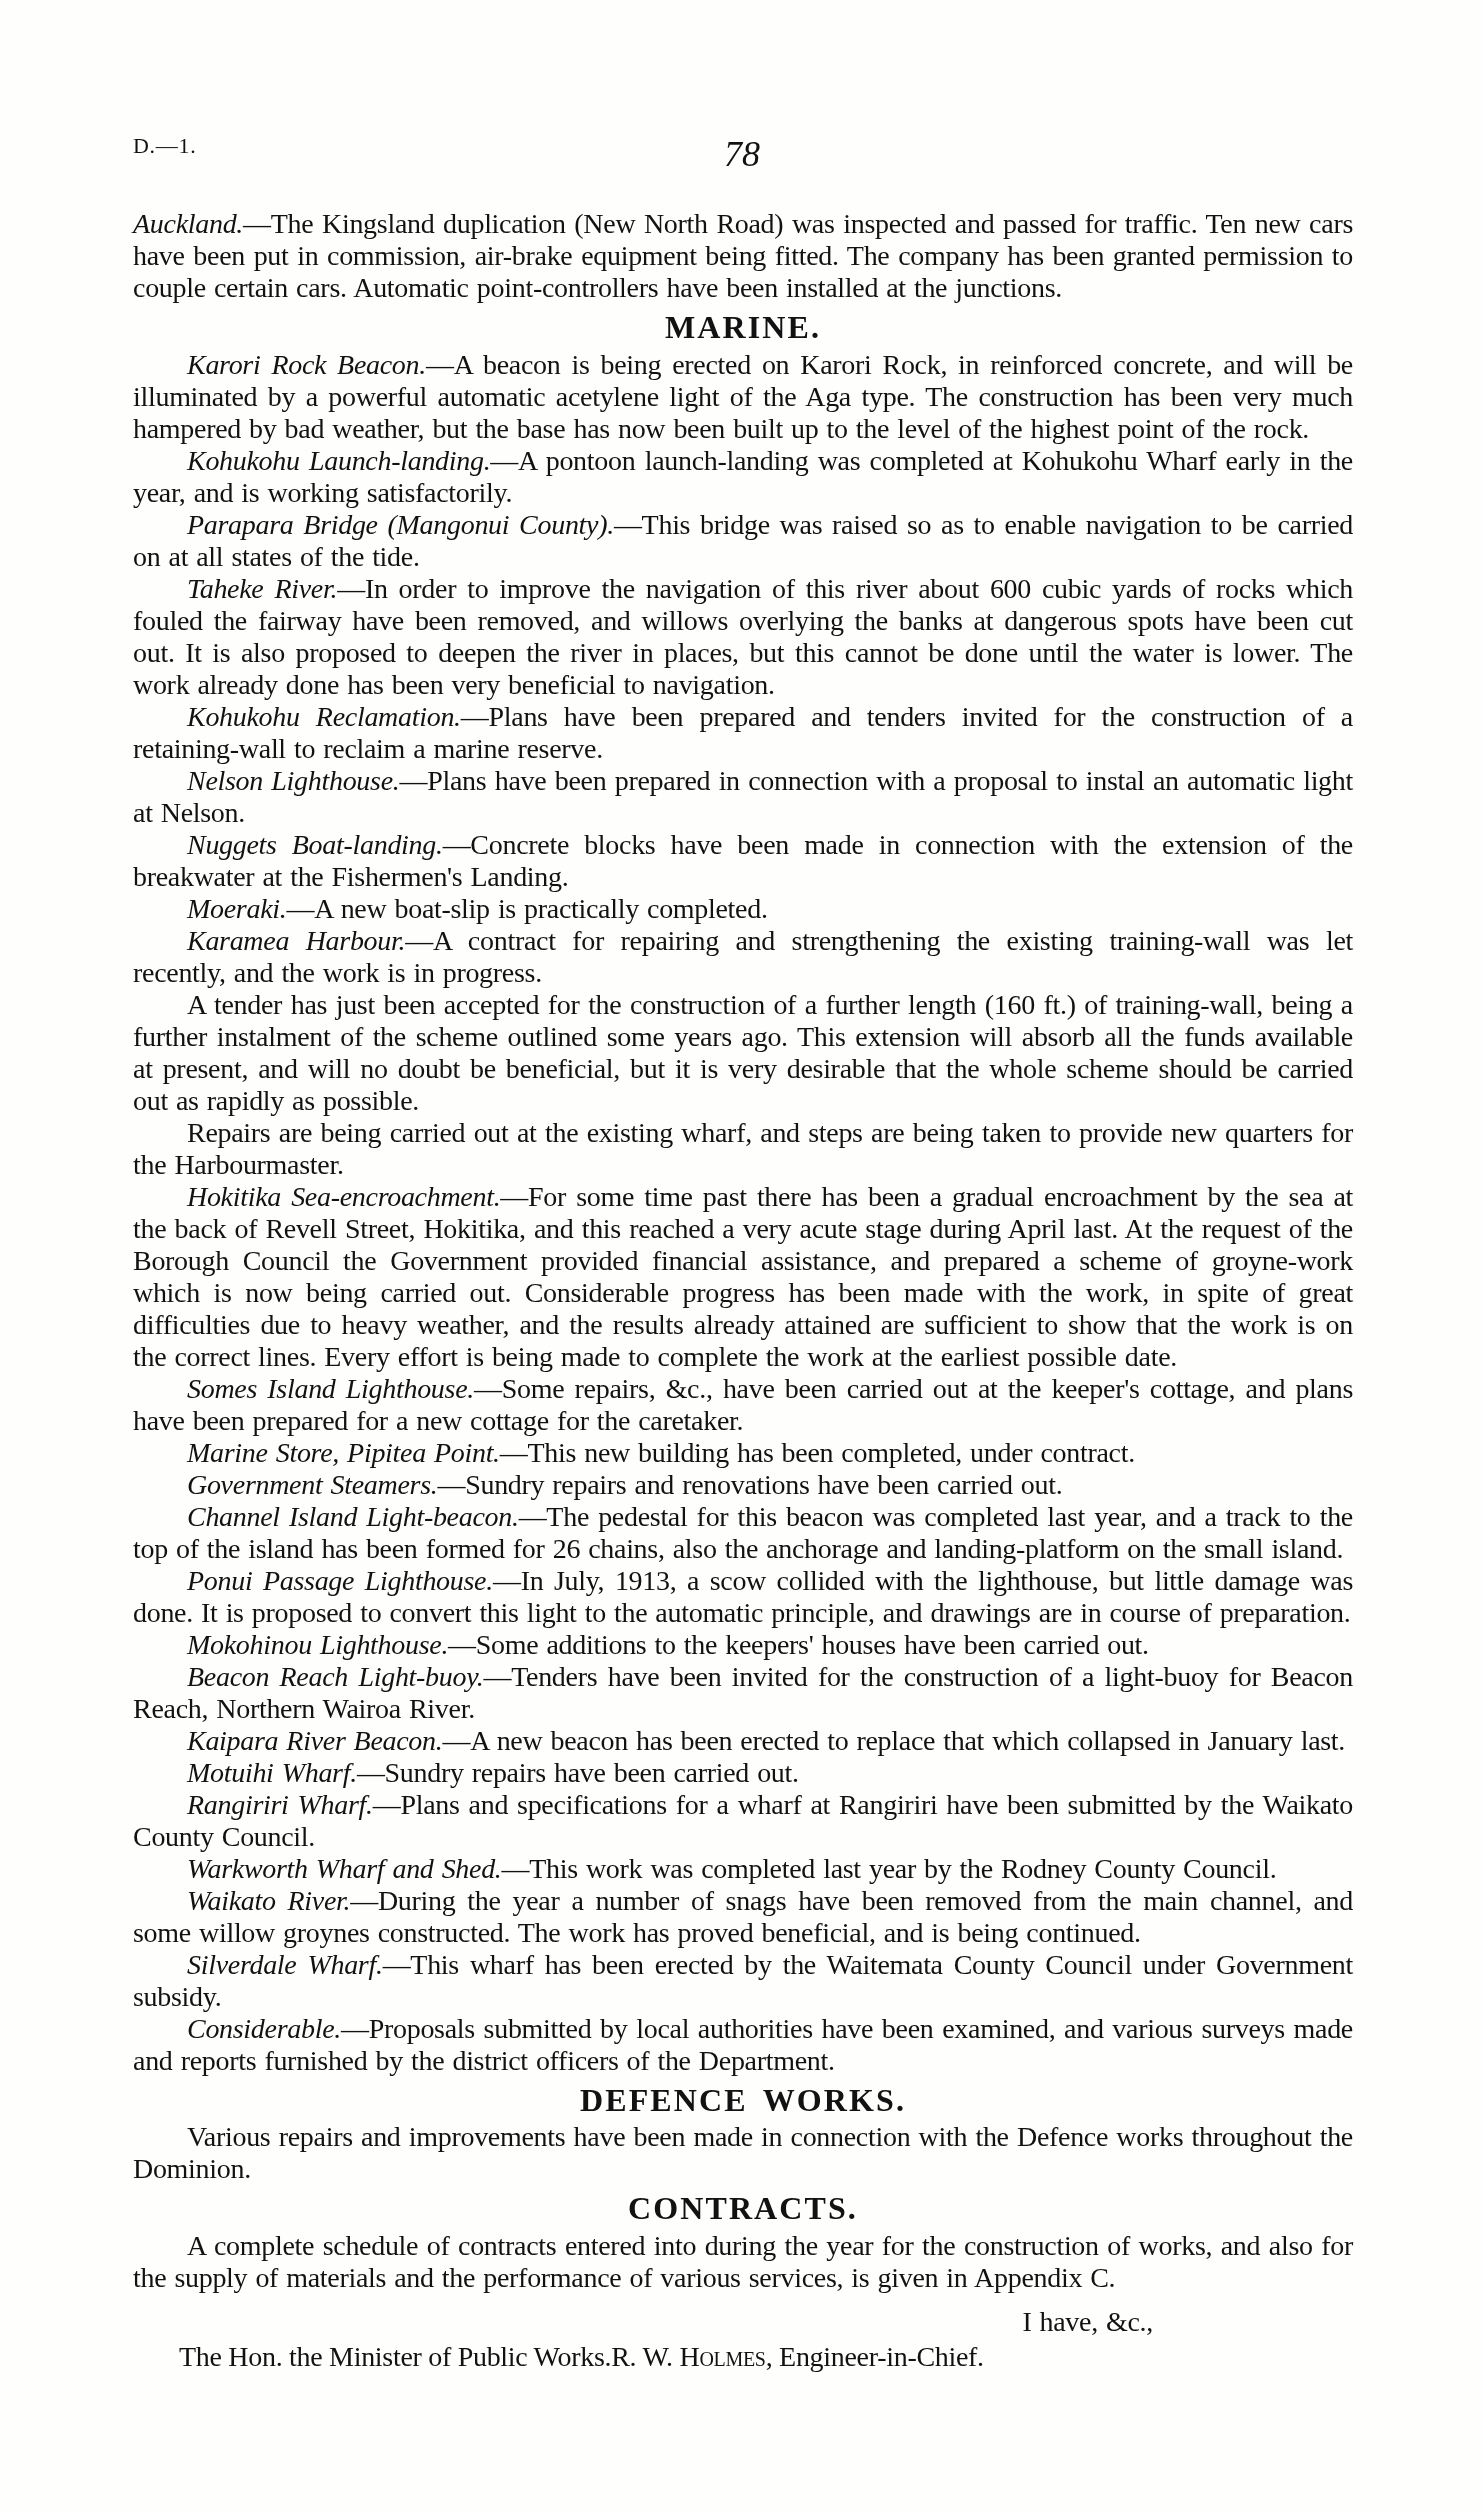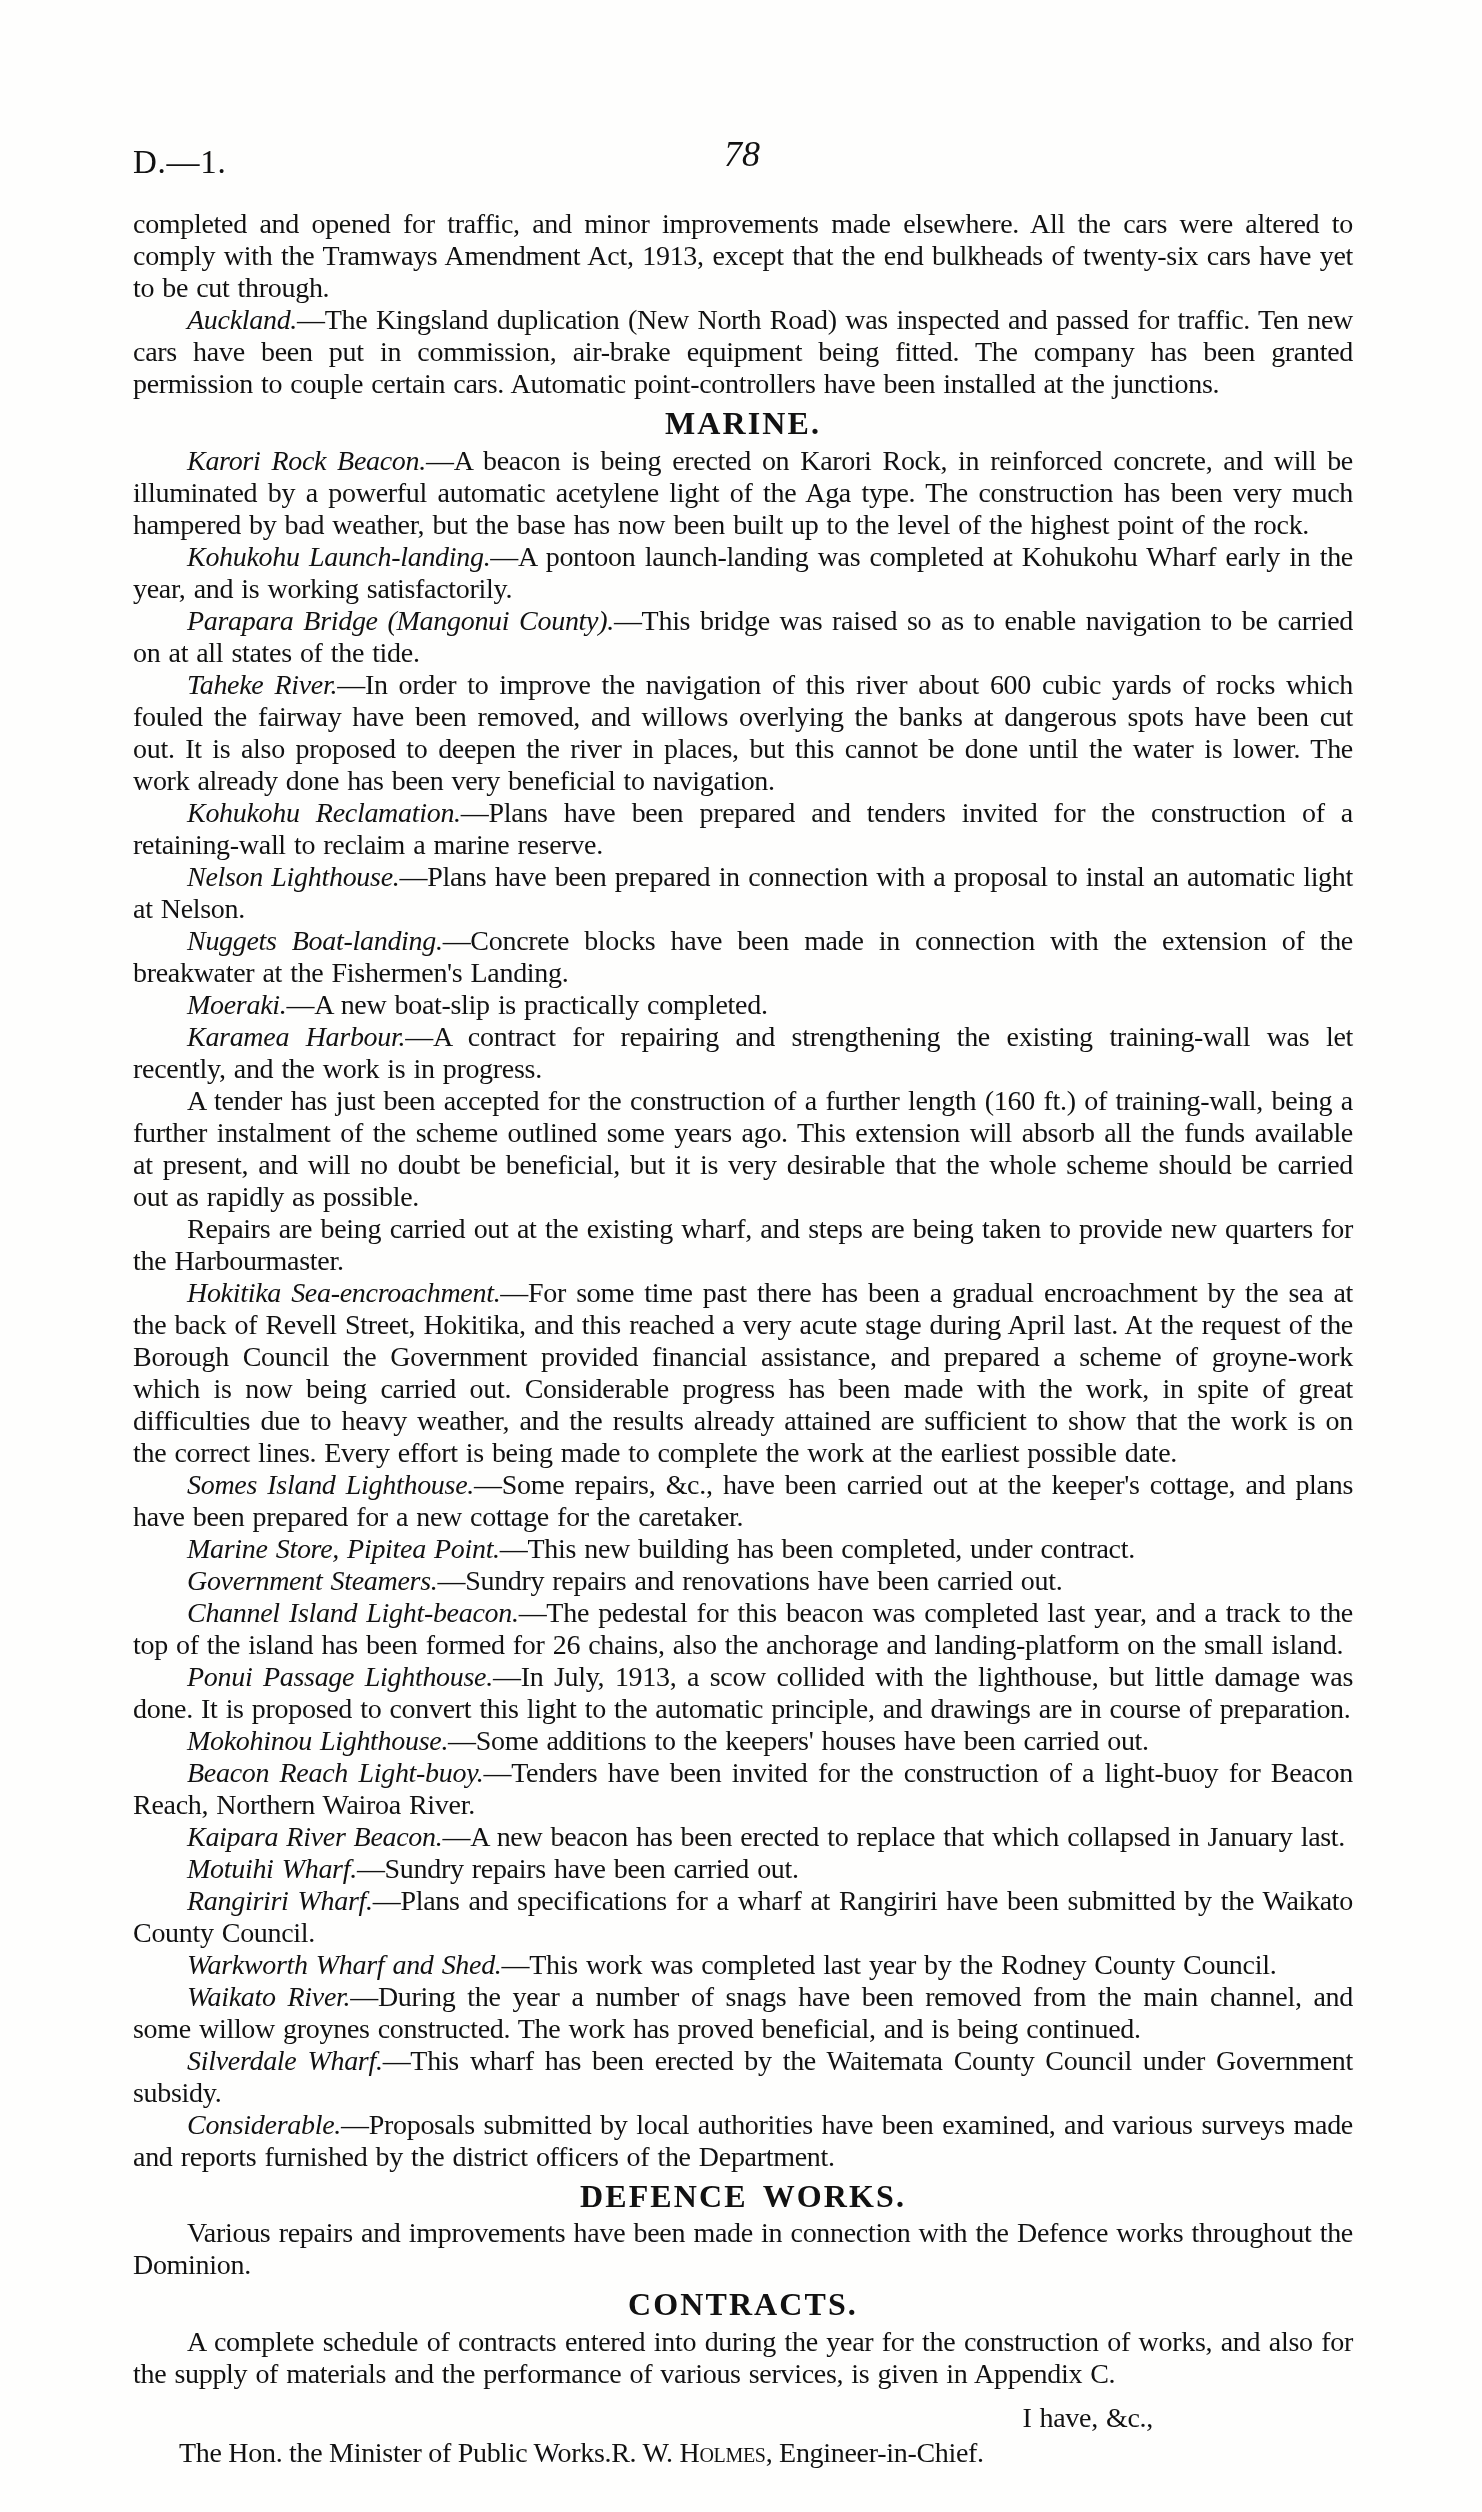--- a/index.html
+++ b/index.html
@@ -23,22 +23,22 @@
   }
   
   .running-head {
     position: relative;
     height: 40px;
     margin-bottom: 38px;
   }
   .doc-ref {
     position: absolute;
     left: 0;
-    top: 16px;
-    font-size: 33px;
+    top: 0;
+    font-size: 22px;
     letter-spacing: 0.7px;
   }
   .page-number {
     position: absolute;
     left: 50%;
     transform: translateX(-53%);
     top: 8px;
     font-size: 36px;
     font-style: italic;
   }
@@ -82,21 +82,20 @@
 <div class="page">
 
   <div class="running-head">
     <span class="doc-ref">D.—1.</span>
     <span class="page-number">78</span>
   </div>
 
   <div class="section section-intro">
 
     <div>
-  <p class="para"><span class="para-body">completed and opened for traffic, and minor improvements made elsewhere. All the cars were altered to comply with the Tramways Amendment Act, 1913, except that the end bulkheads of twenty-six cars have yet to be cut through.</span></p>
 
   <p class="para"><span class="lead">Auckland.</span><span class="para-body">—The Kingsland duplication (New North Road) was inspected and passed for traffic. Ten new cars have been put in commission, air-brake equipment being fitted. The company has been granted permission to couple certain cars. Automatic point-controllers have been installed at the junctions.</span></p>
 </div>
   </div>
 
   <div class="section section-marine">
     <h2 class="section-heading">MARINE.</h2>
     <div>
   <p class="para"><span class="lead">Karori Rock Beacon.</span><span class="para-body">—A beacon is being erected on Karori Rock, in reinforced concrete, and will be illuminated by a powerful automatic acetylene light of the Aga type. The construction has been very much hampered by bad weather, but the base has now been built up to the level of the highest point of the rock.</span></p>
 

